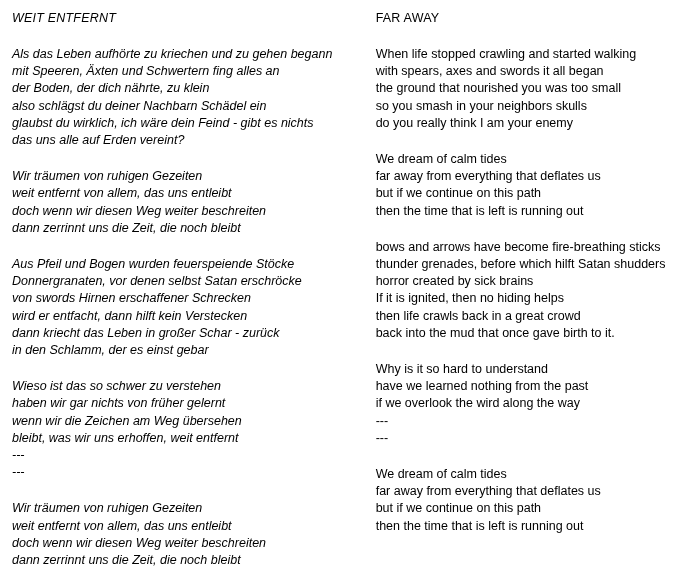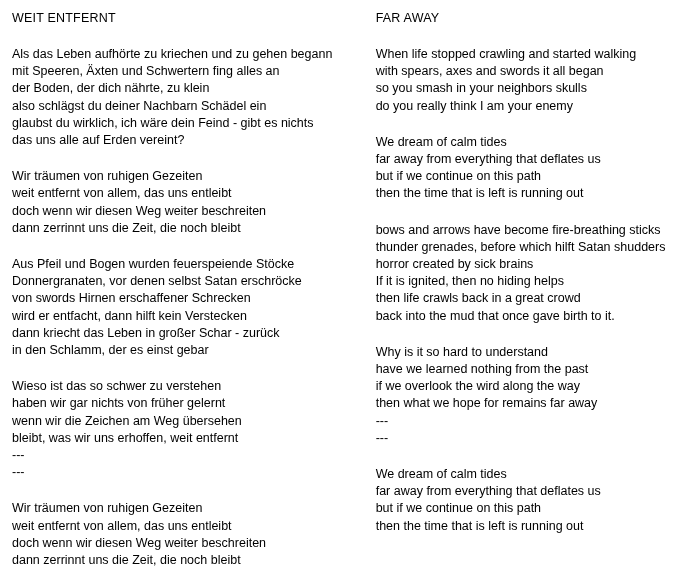--- a/index.html
+++ b/index.html
@@ -25,20 +25,21 @@
     display: flex;
     flex-direction: row;
     align-items: flex-start;
   }
   .col {
     box-sizing: border-box;
   }
   .col-left {
     width: 372px;
     padding-left: 4px;
+    font-style: italic;
   }
   .col-right {
     width: 313px;
     padding-left: 0px;
   }
   .title {
     font-size: 12.5px;
     line-height: 17px;
     margin: 0 0 19px 0;
     font-weight: normal;
@@ -112,20 +113,21 @@
       </div>
 
     </div>
 
     <div class="col col-right">
       <div class="title">FAR AWAY</div>
 
       <div class="stanza">
         <div class="line">When life stopped crawling and started walking</div>
         <div class="line">with spears, axes and swords it all began</div>
+        <div class="line">the ground that nourished you was too small</div>
         <div class="line">so you smash in your neighbors skulls</div>
         <div class="line">do you really think I am your enemy</div>
       </div>
 
       <div class="stanza">
         <div class="line">We dream of calm tides</div>
         <div class="line">far away from everything that deflates us</div>
         <div class="line">but if we continue on this path</div>
         <div class="line">then the time that is left is running out</div>
       </div>
@@ -136,21 +138,20 @@
         <div class="line">horror created by sick brains</div>
         <div class="line">If it is ignited, then no hiding helps</div>
         <div class="line">then life crawls back in a great crowd</div>
         <div class="line">back into the mud that once gave birth to it.</div>
       </div>
 
       <div class="stanza">
         <div class="line">Why is it so hard to understand</div>
         <div class="line">have we learned nothing from the past</div>
         <div class="line">if we overlook the wird along the way</div>
-        <div class="line">then what we hope for remains far away</div>
         <div class="divider-line">---</div>
         <div class="divider-line">---</div>
       </div>
 
       <div class="stanza">
         <div class="line">We dream of calm tides</div>
         <div class="line">far away from everything that deflates us</div>
         <div class="line">but if we continue on this path</div>
         <div class="line">then the time that is left is running out</div>
       </div>

